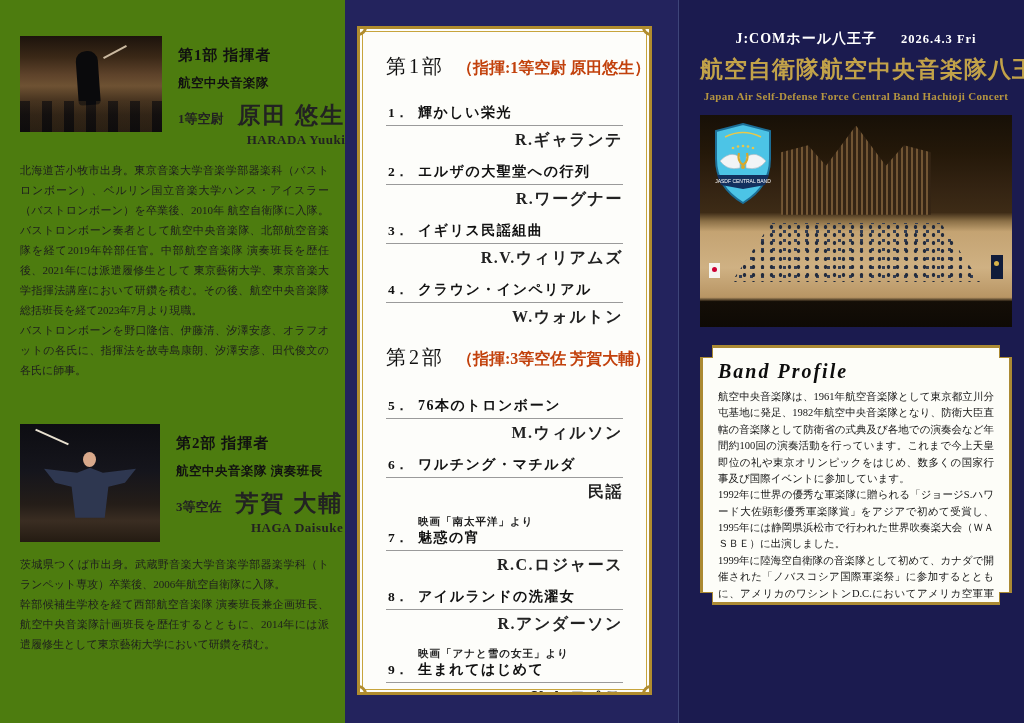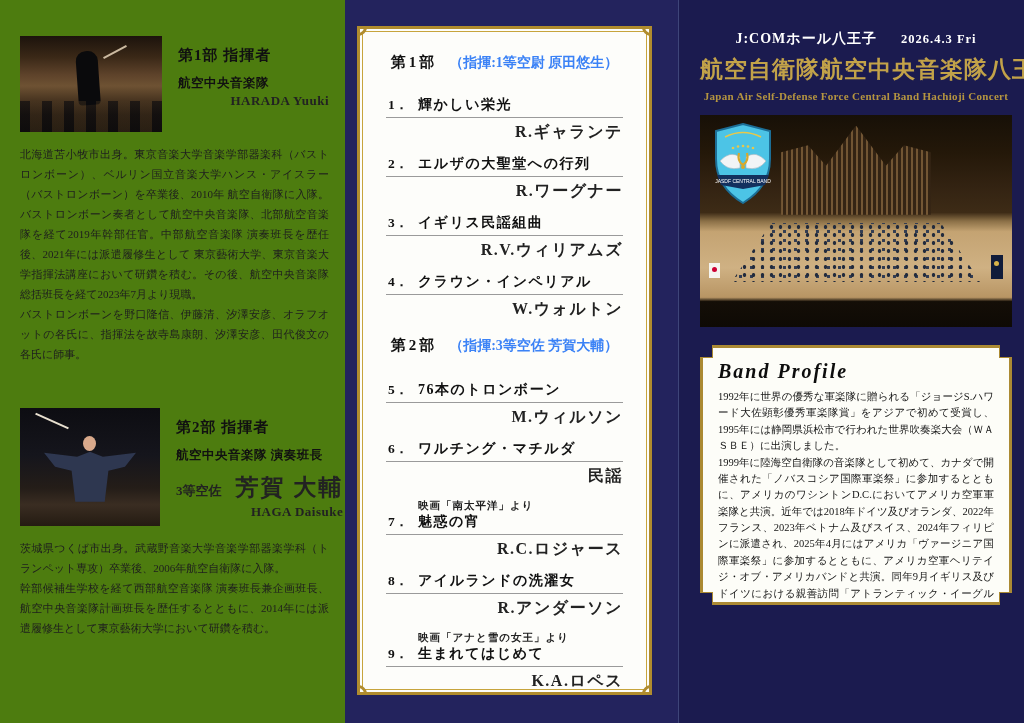--- a/index.html
+++ b/index.html
@@ -39,22 +39,22 @@
   
   .panel-middle { width:333px; height:723px; background:#23235d; position:relative; }
   .program-card { position:absolute; left:12px; right:26px; top:26px; bottom:28px;
     background:#fdfdfa; border:3px solid #b08c2e; padding:24px 26px 10px 26px; overflow:hidden; }
   .program-card::before { content:""; position:absolute; inset:2px; border:1px solid #c7a43c; pointer-events:none; }
   .orn { position:absolute; width:18px; height:18px; border-radius:50%; background:#fdfdfa; border:3px solid #b08c2e; z-index:2; }
   .orn.tl { left:-11px; top:-11px; } .orn.tr { right:-11px; top:-11px; }
   .orn.bl { left:-11px; bottom:-11px; } .orn.br { right:-11px; bottom:-11px; }
 
   .part-header { text-align:center; margin-bottom:24px; white-space:nowrap; }
-  .part-title { font-size:15px; font-weight:bold; letter-spacing:3px; color:#111; }
-  .part-note { font-size:14px; font-weight:bold; color:#3b82f6; margin-left:8px; }
+  .part-title { font-size:20px; font-weight:normal; letter-spacing:3px; color:#111; }
+  .part-note { font-size:16px; font-weight:bold; color:#c2410c; margin-left:8px; }
   .part-header.second { margin-top:16px; margin-bottom:26px; }
 
   .prog-item { margin-bottom:12px; }
   .prog-note { font-size:10.5px; font-weight:bold; color:#222; padding-left:32px; letter-spacing:1px; }
   .prog-row { display:flex; align-items:flex-end; border-bottom:1px solid #9a9a9a; padding-bottom:3px; }
   .prog-no { font-size:13.5px; font-weight:bold; width:32px; text-align:left; padding-left:2px; color:#111; }
   .prog-title { font-size:14px; font-weight:bold; letter-spacing:1.5px; color:#111; }
   .prog-composer { font-size:16px; font-weight:bold; text-align:right; margin-top:4px; letter-spacing:1.5px; color:#222; }
 
   
@@ -100,20 +100,24 @@
     <div class="cond-block">
       <div class="cond-head">
         <div class="photo photo1">
           <div class="ph1-fig"></div>
           <div class="ph1-baton"></div>
           <div class="ph1-stands"></div>
         </div>
         <div class="cond-meta">
           <div class="cond-section">第1部 指揮者</div>
           <div class="cond-org">航空中央音楽隊</div>
+          <div class="cond-nameline">
+            <span class="cond-rank">1等空尉</span>
+            <span class="cond-name">原田 悠生</span>
+          </div>
           <div class="cond-romaji">HARADA Yuuki</div>
         </div>
       </div>
       <div class="bio">
           <p>北海道苫小牧市出身。東京音楽大学音楽学部器楽科（バストロンボーン）、ベルリン国立音楽大学ハンス・アイスラー（バストロンボーン）を卒業後、2010年 航空自衛隊に入隊。バストロンボーン奏者として航空中央音楽隊、北部航空音楽隊を経て2019年幹部任官。中部航空音楽隊 演奏班長を歴任後、2021年には派遣履修生として 東京藝術大学、東京音楽大学指揮法講座において研鑽を積む。その後、航空中央音楽隊総括班長を経て2023年7月より現職。</p>
           <p>バストロンボーンを野口隆信、伊藤清、汐澤安彦、オラフオットの各氏に、指揮法を故寺島康朗、汐澤安彦、田代俊文の各氏に師事。</p>
         </div>
     </div>
 
     <div class="cond-block cond-block2">
@@ -267,20 +271,21 @@
           <path d="M5 52 L57 52 L53 62 L31 66 L9 62 Z" fill="#13305e"></path>
           <text x="31" y="59.5" font-size="5" fill="#ffffff" text-anchor="middle" font-family="Liberation Sans, sans-serif">JASDF CENTRAL BAND</text>
         </svg>
       </div>
     </div>
 
     <div class="profile-frame">
       <div class="profile-inner">
         <h2 class="profile-heading">Band Profile</h2>
         <div class="profile-text">
+            <p>航空中央音楽隊は、1961年航空音楽隊として東京都立川分屯基地に発足、1982年航空中央音楽隊となり、防衛大臣直轄の音楽隊として防衛省の式典及び各地での演奏会など年間約100回の演奏活動を行っています。これまで今上天皇即位の礼や東京オリンピックをはじめ、数多くの国家行事及び国際イベントに参加しています。</p>
             <p>1992年に世界の優秀な軍楽隊に贈られる「ジョージS.ハワード大佐顕彰優秀軍楽隊賞」をアジアで初めて受賞し、1995年には静岡県浜松市で行われた世界吹奏楽大会（ＷＡＳＢＥ）に出演しました。</p>
             <p>1999年に陸海空自衛隊の音楽隊として初めて、カナダで開催された「ノバスコシア国際軍楽祭」に参加するとともに、アメリカのワシントンD.C.においてアメリカ空軍軍楽隊と共演。近年では2018年ドイツ及びオランダ、2022年フランス、2023年ベトナム及びスイス、2024年フィリピンに派遣され、2025年4月にはアメリカ「ヴァージニア国際軍楽祭」に参加するとともに、アメリカ空軍ヘリテイジ・オブ・アメリカバンドと共演。同年9月イギリス及びドイツにおける親善訪問「アトランティック・イーグルス」に参加。また2026年2月には、オーストラリア「ロイヤル・エジンバラ・ミリタリー・タットゥー・ブリスベン」及びニュージーランド「ロイヤル・エジンバラ・ミリタリー・タットゥー・オークランド」に参加しました。航空中央音楽隊は多様な任務に対応するため2023年東京都府中基地に移転し、これからも吹奏楽のあらゆる可能性を追求し様々なジャンルの演奏に挑戦し続け、演奏会、SNS、動画配信を通じて国民と自衛隊の架け橋として積極的に活動してまいります。</p>
           </div>
       </div>
     </div>
   </div>
 
 </div>
 
 </body></html>

